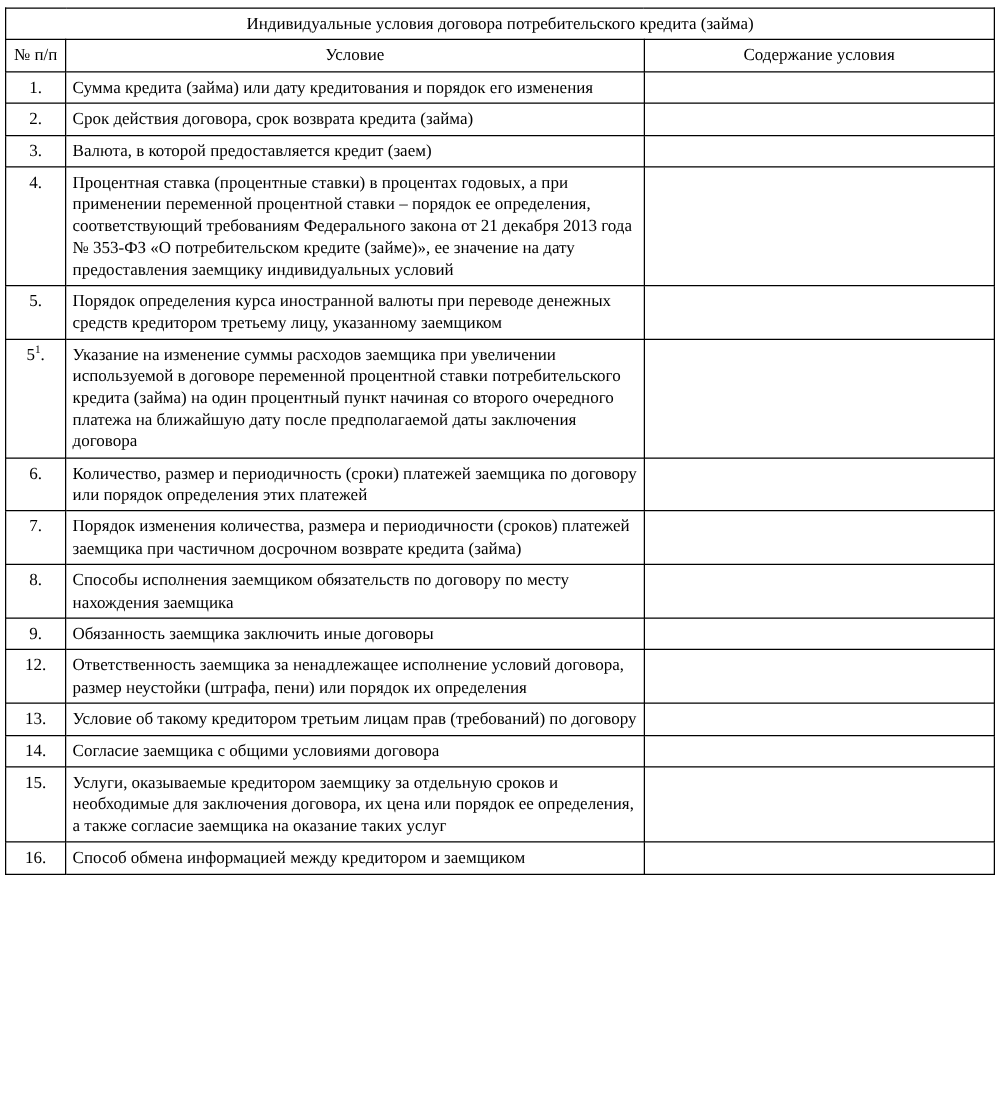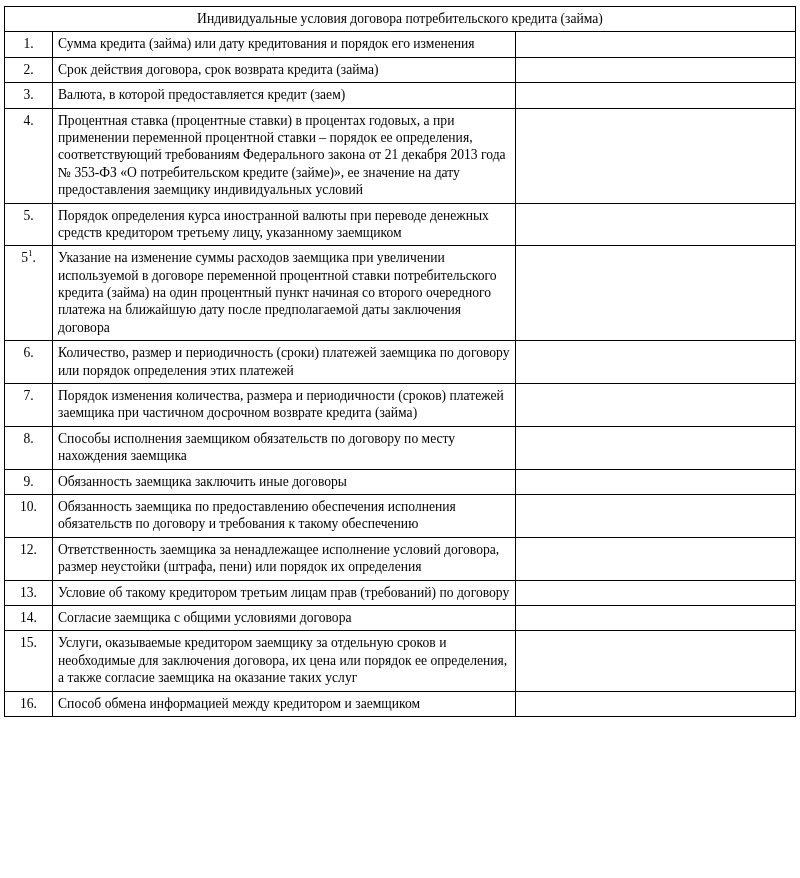--- a/index.html
+++ b/index.html
@@ -62,20 +62,25 @@
   <table class="doc">
     <colgroup>
       <col class="col-num">
       <col class="col-cond">
       <col class="col-content">
     </colgroup>
     <tbody id="table-body">
       <tr>
         <td class="title-cell" colspan="3">Индивидуальные условия договора потребительского кредита (займа)</td>
       </tr>
+      <tr>
+        <td class="hdr">№ п/п</td>
+        <td class="hdr">Условие</td>
+        <td class="hdr">Содержание условия</td>
+      </tr>
     <tr>
           <td class="num">1.</td>
           <td>Сумма кредита (займа) или дату кредитования и порядок его изменения</td>
           <td></td>
         </tr>
         <tr>
           <td class="num">2.</td>
           <td>Срок действия договора, срок возврата кредита (займа)</td>
           <td></td>
         </tr>
@@ -113,25 +118,20 @@
           <td class="num">8.</td>
           <td>Способы исполнения заемщиком обязательств по договору по месту нахождения заемщика</td>
           <td></td>
         </tr>
         <tr>
           <td class="num">9.</td>
           <td>Обязанность заемщика заключить иные договоры</td>
           <td></td>
         </tr>
         <tr>
-          <td class="num">10.</td>
-          <td>Обязанность заемщика по предоставлению обеспечения исполнения обязательств по договору и требования к такому обеспечению</td>
-          <td></td>
-        </tr>
-        <tr>
           <td class="num">12.</td>
           <td>Ответственность заемщика за ненадлежащее исполнение условий договора, размер неустойки (штрафа, пени) или порядок их определения</td>
           <td></td>
         </tr>
         <tr>
           <td class="num">13.</td>
           <td>Условие об такому кредитором третьим лицам прав (требований) по договору</td>
           <td></td>
         </tr>
         <tr>

